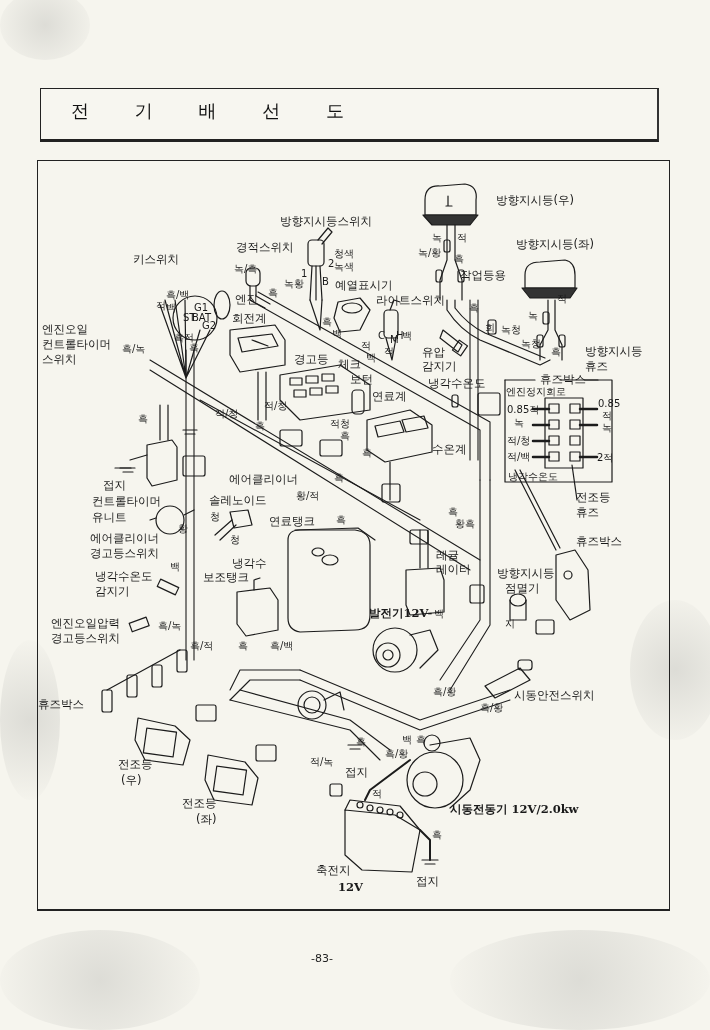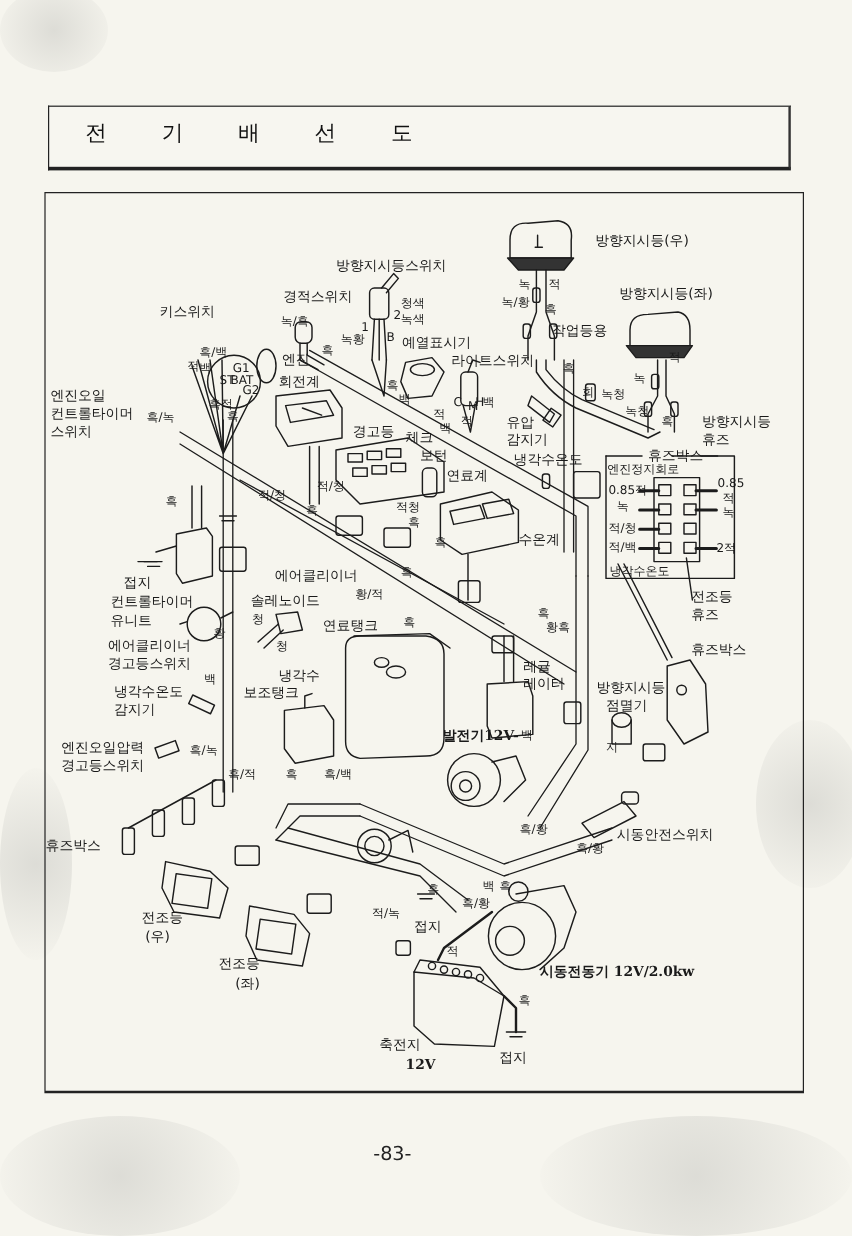--- a/index.html
+++ b/index.html
@@ -21,21 +21,21 @@
     .frame {
       position: absolute; left: 37px; top: 160px; width: 631px; height: 748px;
       border: 1.5px solid #222; border-bottom: 2px solid #222;
     }
     svg.diagram { position: absolute; left: 0; top: 0; }
     .lbl {
       position: absolute; font-size: 11.5px; line-height: 14px; white-space: nowrap; color: #1a1a1a;
     }
     .lbl.sm { font-size: 10px; line-height: 12px; }
     .lbl.serif { font-family: "DejaVu Serif", serif; font-weight: bold; }
-    .page-num { position: absolute; left: 311px; top: 952px; font-size: 16px; color: #222; }
+    .page-num { position: absolute; left: 311px; top: 952px; font-size: 11px; color: #222; }
   </style>
 </head>
 <body>
 
 <div class="smudge" style="left:0;top:-10px;width:90px;height:70px;"></div>
 <div class="smudge" style="left:630px;top:600px;width:90px;height:140px;"></div>
 <div class="smudge" style="left:0;top:640px;width:60px;height:160px;"></div>
 <div class="smudge" style="left:0;top:930px;width:200px;height:100px;"></div>
 <div class="smudge" style="left:450px;top:930px;width:260px;height:100px;"></div>
 

